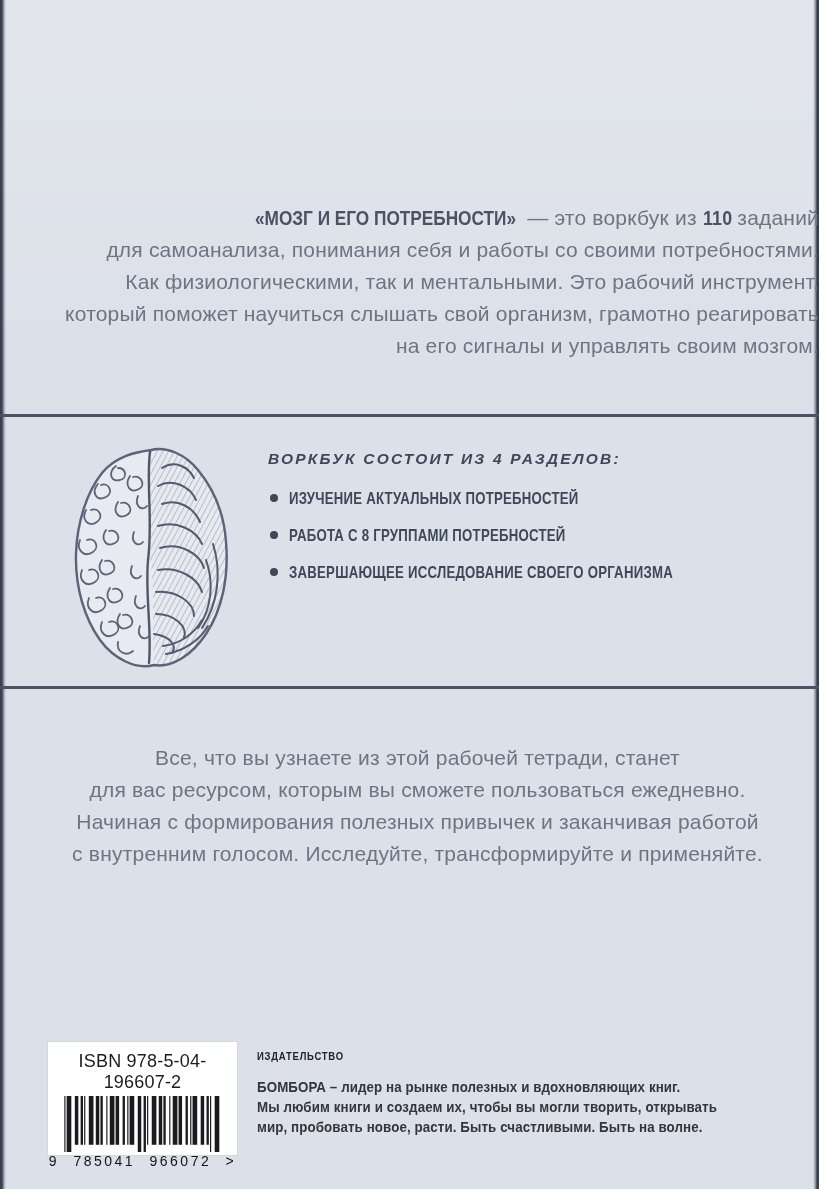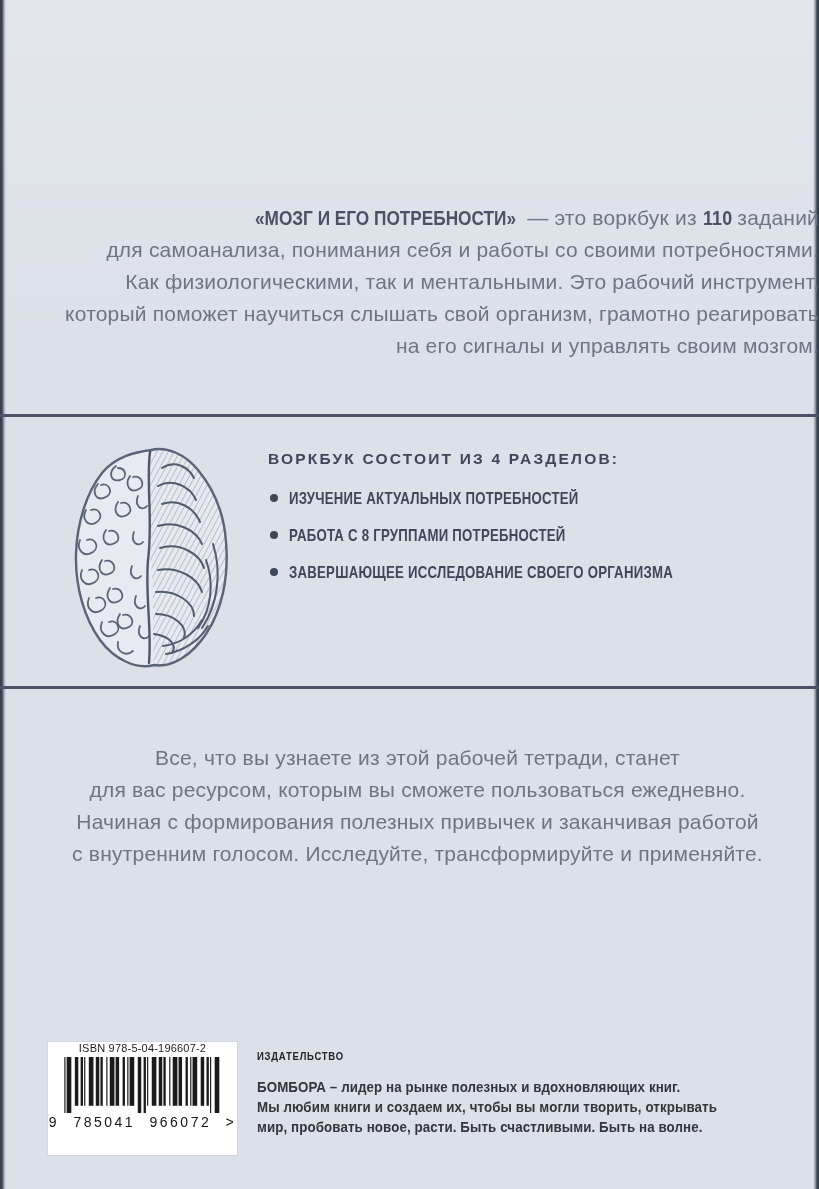--- a/index.html
+++ b/index.html
@@ -40,38 +40,38 @@
   .rule{position:absolute;left:0;right:0;height:3px;background:#4b5265;}
   .rule1{top:414px;}
   .rule2{top:686px;}
 
   
   .middle{position:absolute;top:440px;left:0;right:0;height:240px;}
   .brain{position:absolute;left:54px;top:2px;width:190px;height:235px;}
   .sections{position:absolute;left:268px;top:10px;width:540px;}
   .sections-heading{
     font-size:15.5px;font-weight:700;letter-spacing:2.2px;
-    color:#3e4759;margin:0 0 22px 0;white-space:nowrap;
+    color:#3e4759;margin:0 0 22px 0;white-space:nowrap;font-style:italic;
   }
   .bullet-row{display:flex;align-items:flex-start;margin-bottom:21px;height:16px;}
   .bullet-dot{flex:0 0 8px;width:8px;height:8px;border-radius:50%;background:#3e4759;margin:4px 11px 0 2px;}
   .bullet-text{
     display:inline-block;font-size:16.5px;font-weight:700;color:#3e4759;
     transform:scaleX(0.8);transform-origin:left center;
     letter-spacing:0.3px;white-space:nowrap;line-height:16px;
   }
 
   
   .footer{position:absolute;left:0;right:0;top:1042px;height:115px;}
   .barcode-panel{
     position:absolute;left:48px;top:0;width:189px;height:113px;
     background:#ffffff;box-shadow:0 0 0 1px rgba(0,0,0,0.04);
     text-align:center;
   }
-  .isbn-label{font-size:11px;color:#1c1c1e;letter-spacing:0.2px;}
+  .isbn-label{margin-top:9px;font-size:18px;color:#1c1c1e;letter-spacing:0.2px;}
   .barcode-bars{display:block;margin:3px auto 0 auto;width:162px;height:56px;}
   .barcode-digits{margin-top:1px;font-size:14px;color:#151517;letter-spacing:2.5px;word-spacing:8px;white-space:nowrap;}
 
   .publisher{position:absolute;left:257px;top:4px;width:540px;}
   .publisher-name{
     display:inline-block;font-size:30px;font-weight:800;color:#212329;line-height:1;
     transform:scaleX(0.8);transform-origin:left center;letter-spacing:0;
   }
   .publisher-sub{
     display:inline-block;font-size:10px;font-weight:700;color:#212329;

